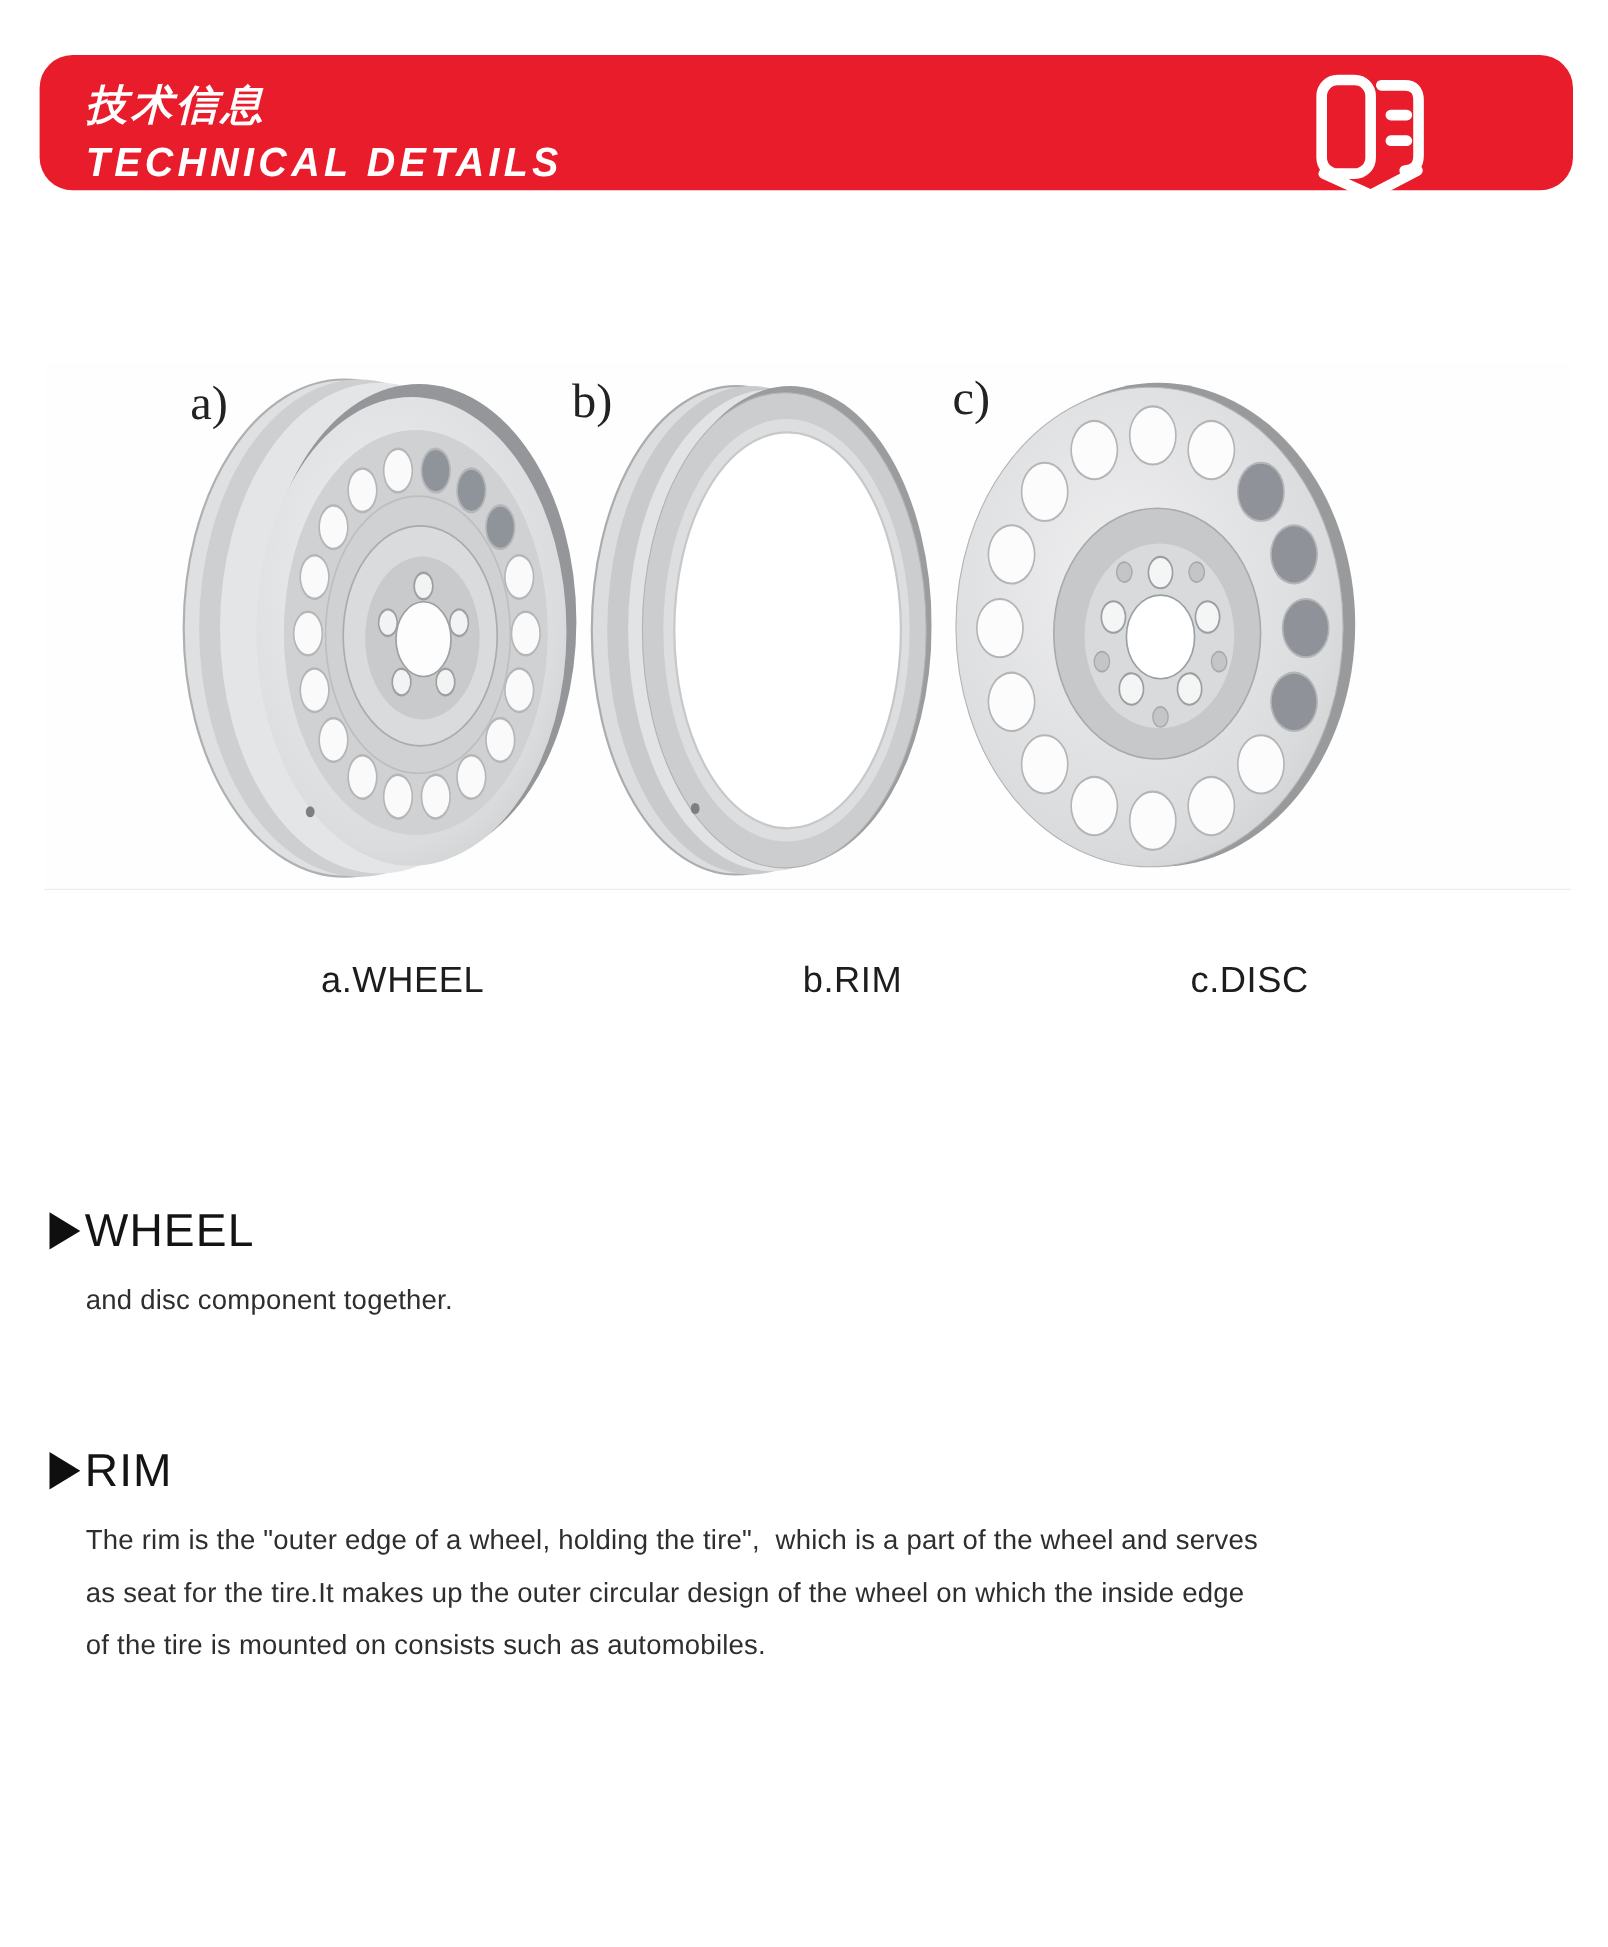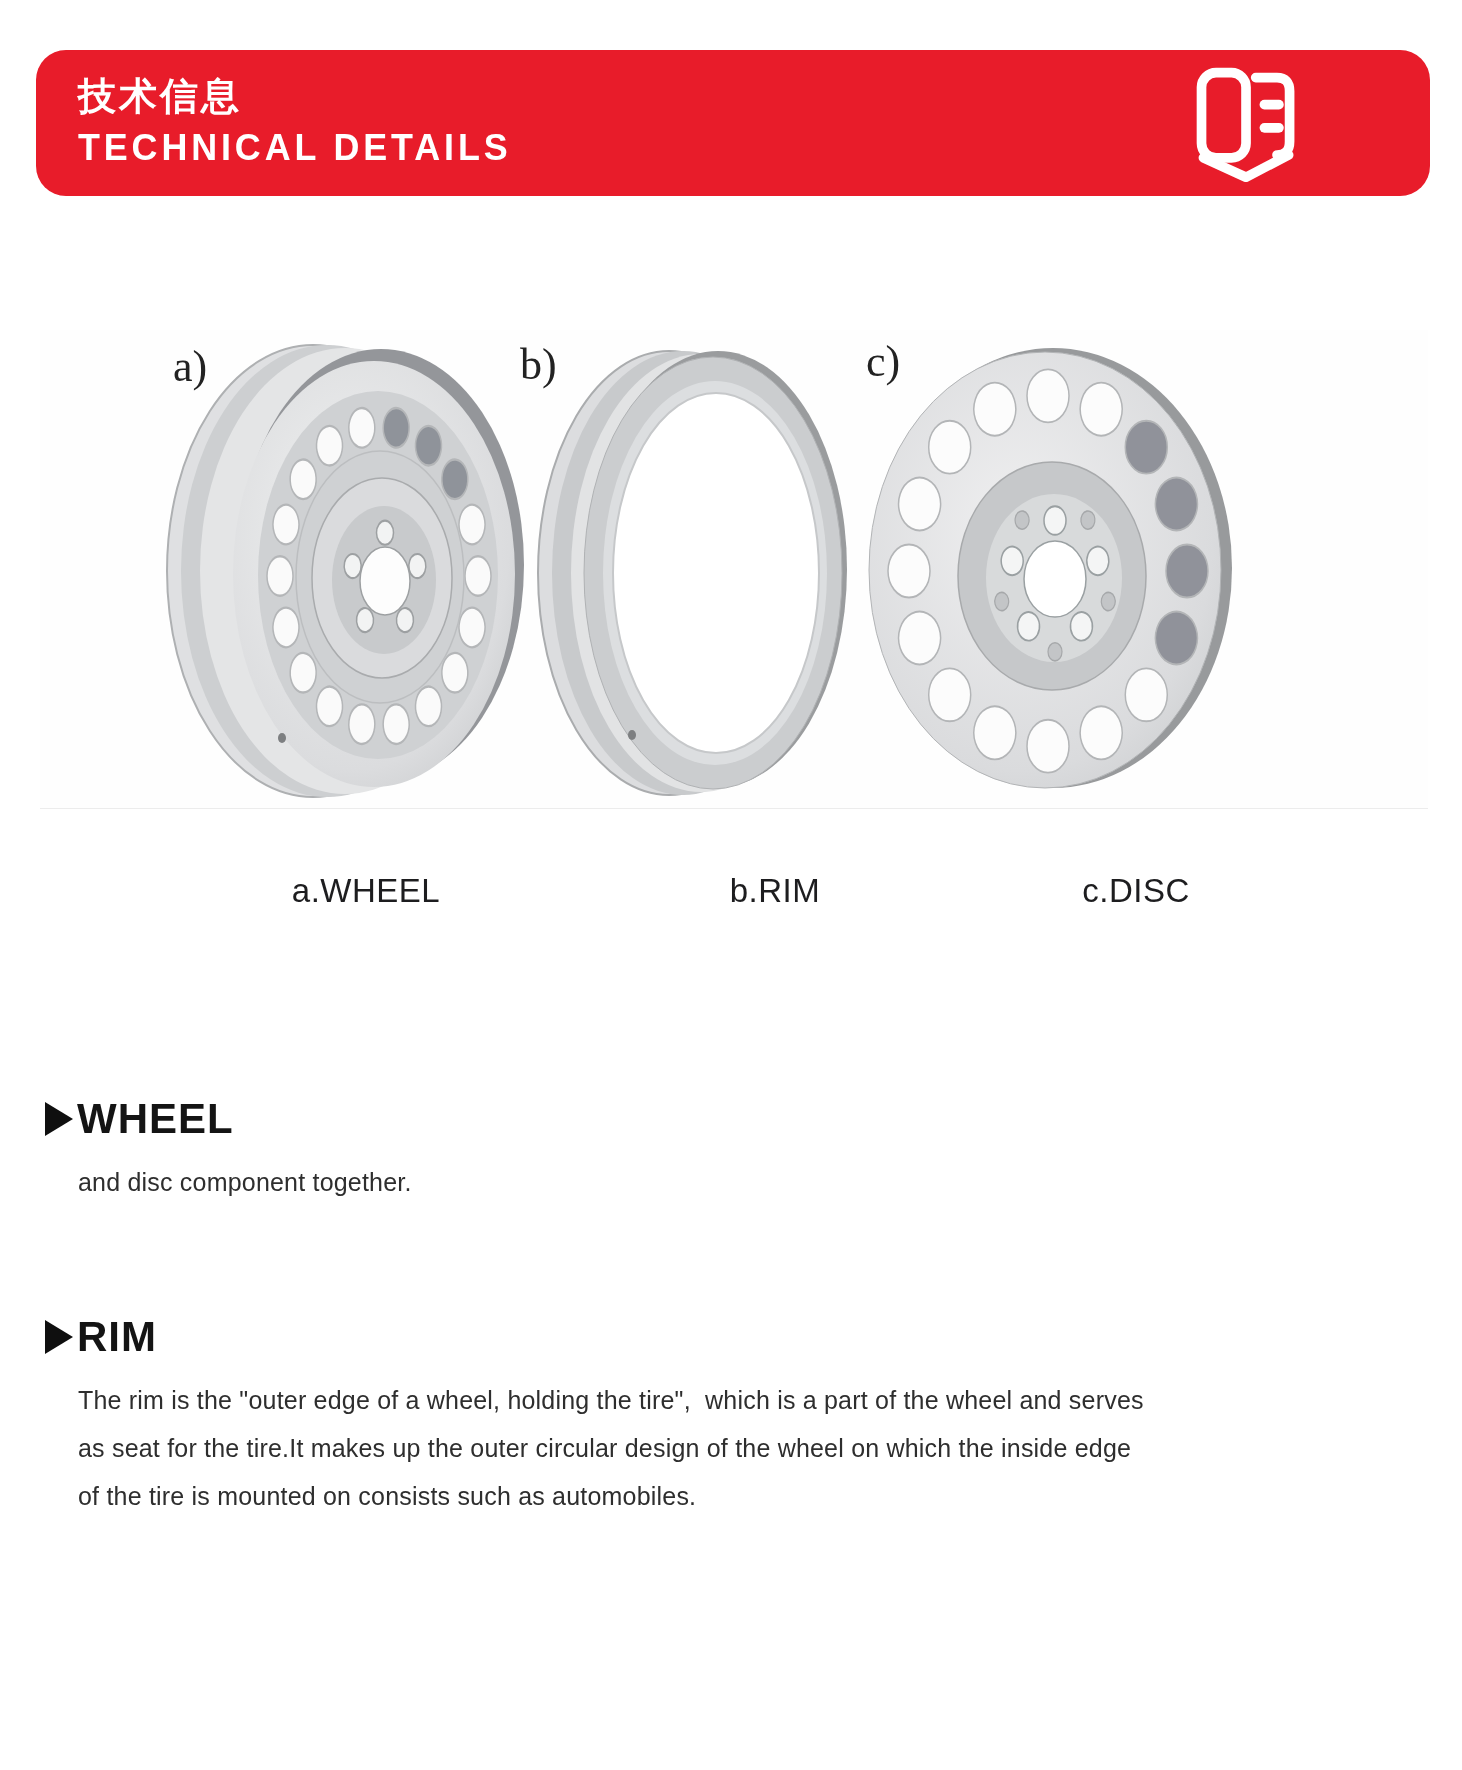--- a/index.html
+++ b/index.html
@@ -1,42 +1,42 @@
 <!DOCTYPE html>
 <html><head>
 <meta charset="utf-8">
 <style>
   html,body{margin:0;padding:0;background:#ffffff;}
   .page{position:relative;width:1462px;height:1770px;background:#ffffff;overflow:hidden;
         font-family:"Liberation Sans",sans-serif;}
 
   
-  .banner{position:absolute;left:36px;top:50px;width:1394px;height:146px;
-          background:#e81c2a;border-radius:30px;}
+  .banner{position:absolute;left:36px;top:50px;width:1394px;height:123px;
+          background:#e81c2a;border-radius:30px;font-style:italic;}
   .banner-text{position:absolute;left:42px;top:24px;}
   .title-zh{color:#ffffff;font-size:38px;font-weight:700;letter-spacing:3px;line-height:1.2;}
   .title-en{color:#ffffff;font-size:37px;font-weight:600;letter-spacing:4px;line-height:1.2;
             margin-top:6px;transform:scaleX(.97);transform-origin:left;}
   .book-icon{position:absolute;left:1150px;top:14px;width:122px;height:120px;}
 
   
   .figure{position:absolute;left:0;top:0;width:1462px;height:1770px;}
   .photo-edge{position:absolute;left:40px;top:330px;width:1388px;height:478px;
               background:#fefefe;border-bottom:1px solid #ececec;}
   .fig-label{position:absolute;font-family:"Liberation Serif",serif;font-size:44px;color:#222;}
   .art{position:absolute;}
   .caption{position:absolute;top:872px;transform:translateX(-50%);
            font-size:33px;font-weight:400;letter-spacing:.5px;color:#1d1d1f;white-space:nowrap;}
 
   
   .sec{position:absolute;left:45px;width:1380px;}
   .sec-head{display:flex;align-items:center;margin:0;}
   .tri{width:0;height:0;border-top:17px solid transparent;border-bottom:17px solid transparent;
        border-left:28px solid #0f0f0f;margin-right:4px;}
-  .sec-title{font-size:42px;font-weight:700;letter-spacing:1px;color:#141414;line-height:1.1;}
+  .sec-title{font-size:42px;font-weight:400;letter-spacing:1px;color:#141414;line-height:1.1;}
   .sec-body{margin:16px 0 0 33px;}
   .line{font-size:25px;line-height:48px;color:#2e2e2e;letter-spacing:.2px;white-space:pre;}
 </style>
 </head>
 <body>
 
 <div class="page">
 
   <header class="banner">
     <div class="banner-text">

